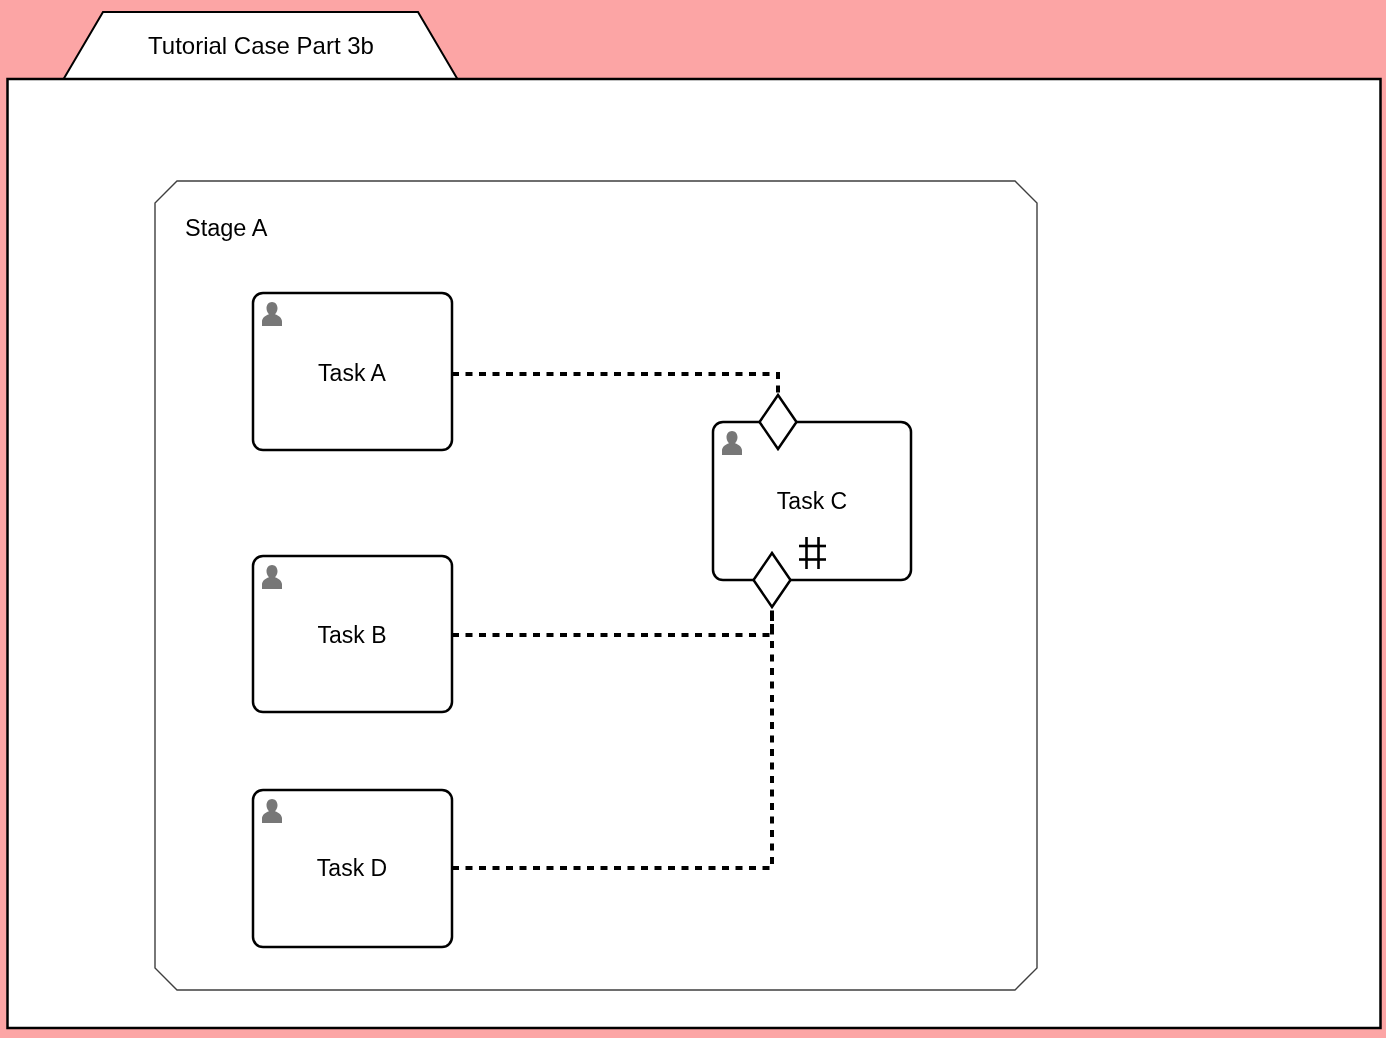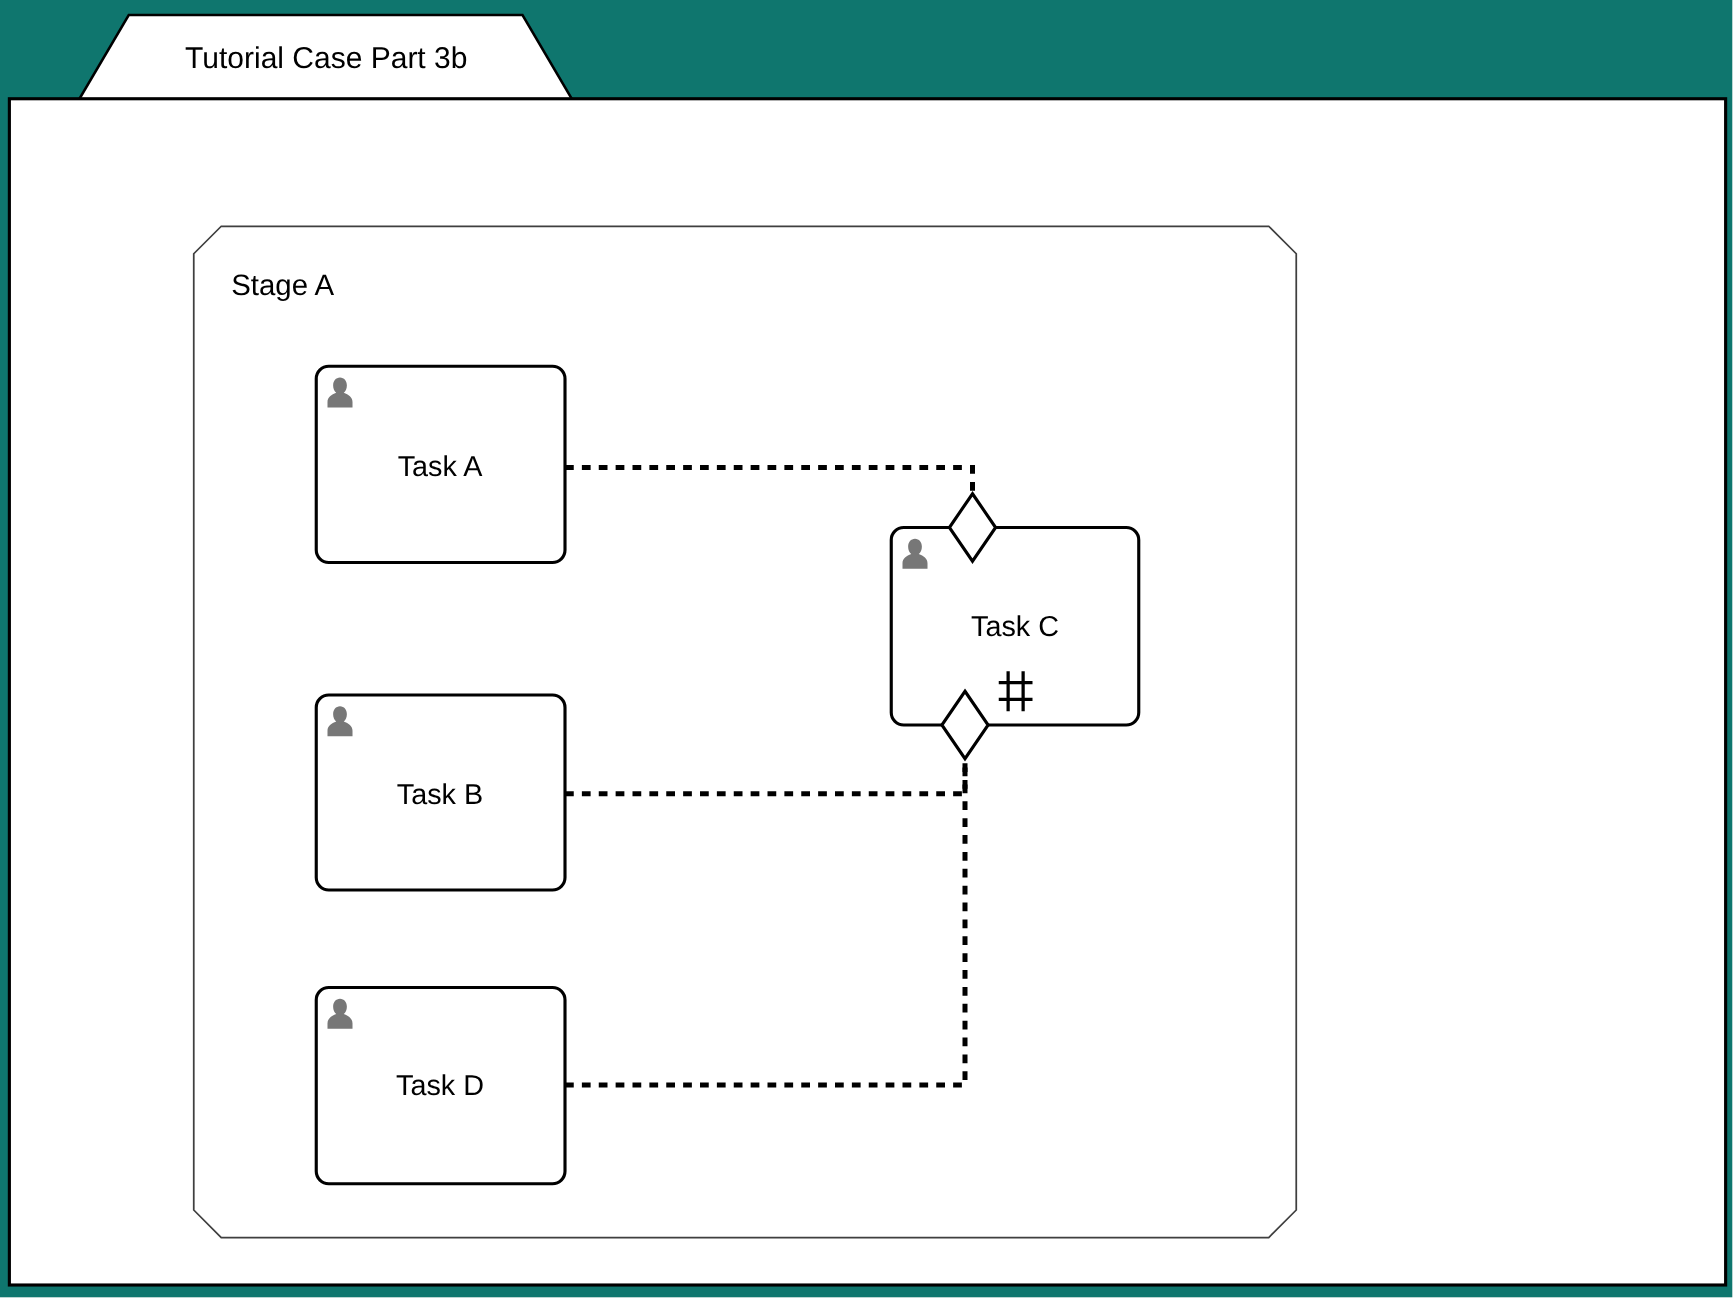--- a/index.html
+++ b/index.html
@@ -5,21 +5,21 @@
   html, body {
     margin: 0;
     padding: 0;
     background: #f2f3f1;
     font-family: "Liberation Sans", sans-serif;
   }
   .viewport {
     position: relative;
     width: 1386px;
     height: 1038px;
-    background: #0f766e;
+    background: #fca5a5;
     overflow: hidden;
   }
   svg { display: block; }
   text {
     font-family: "Liberation Sans", sans-serif;
     fill: #000000;
   }
   .case-title { font-size: 24px; }
   .node-label { font-size: 23px; }
   .stage-label { font-size: 23.5px; }

